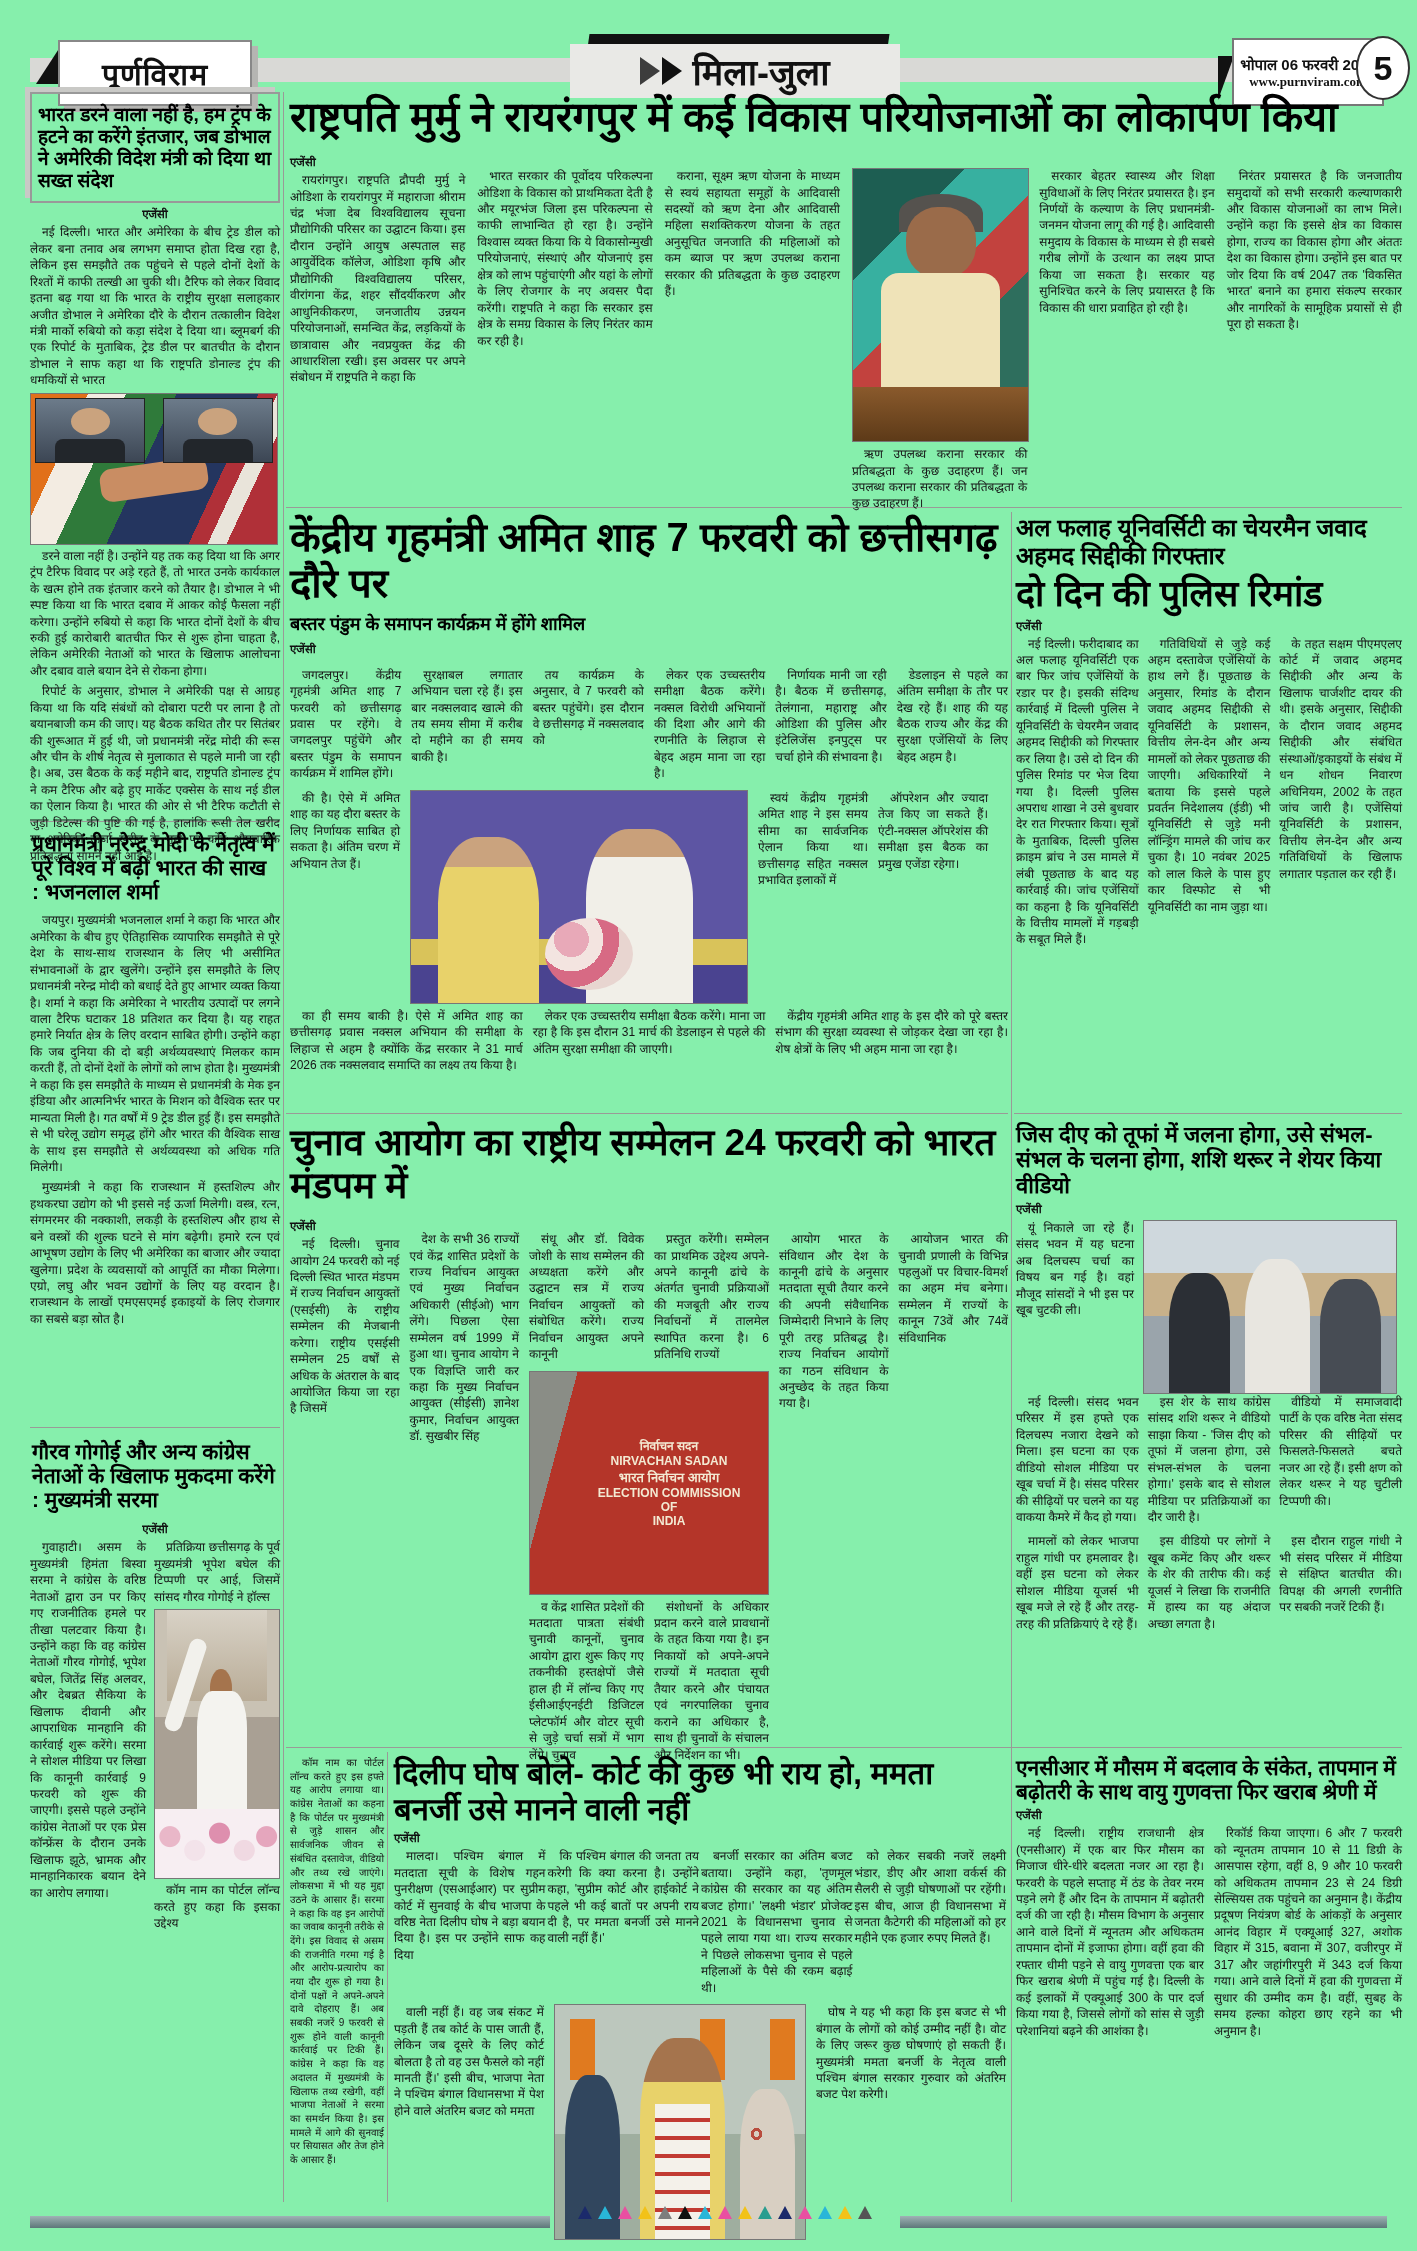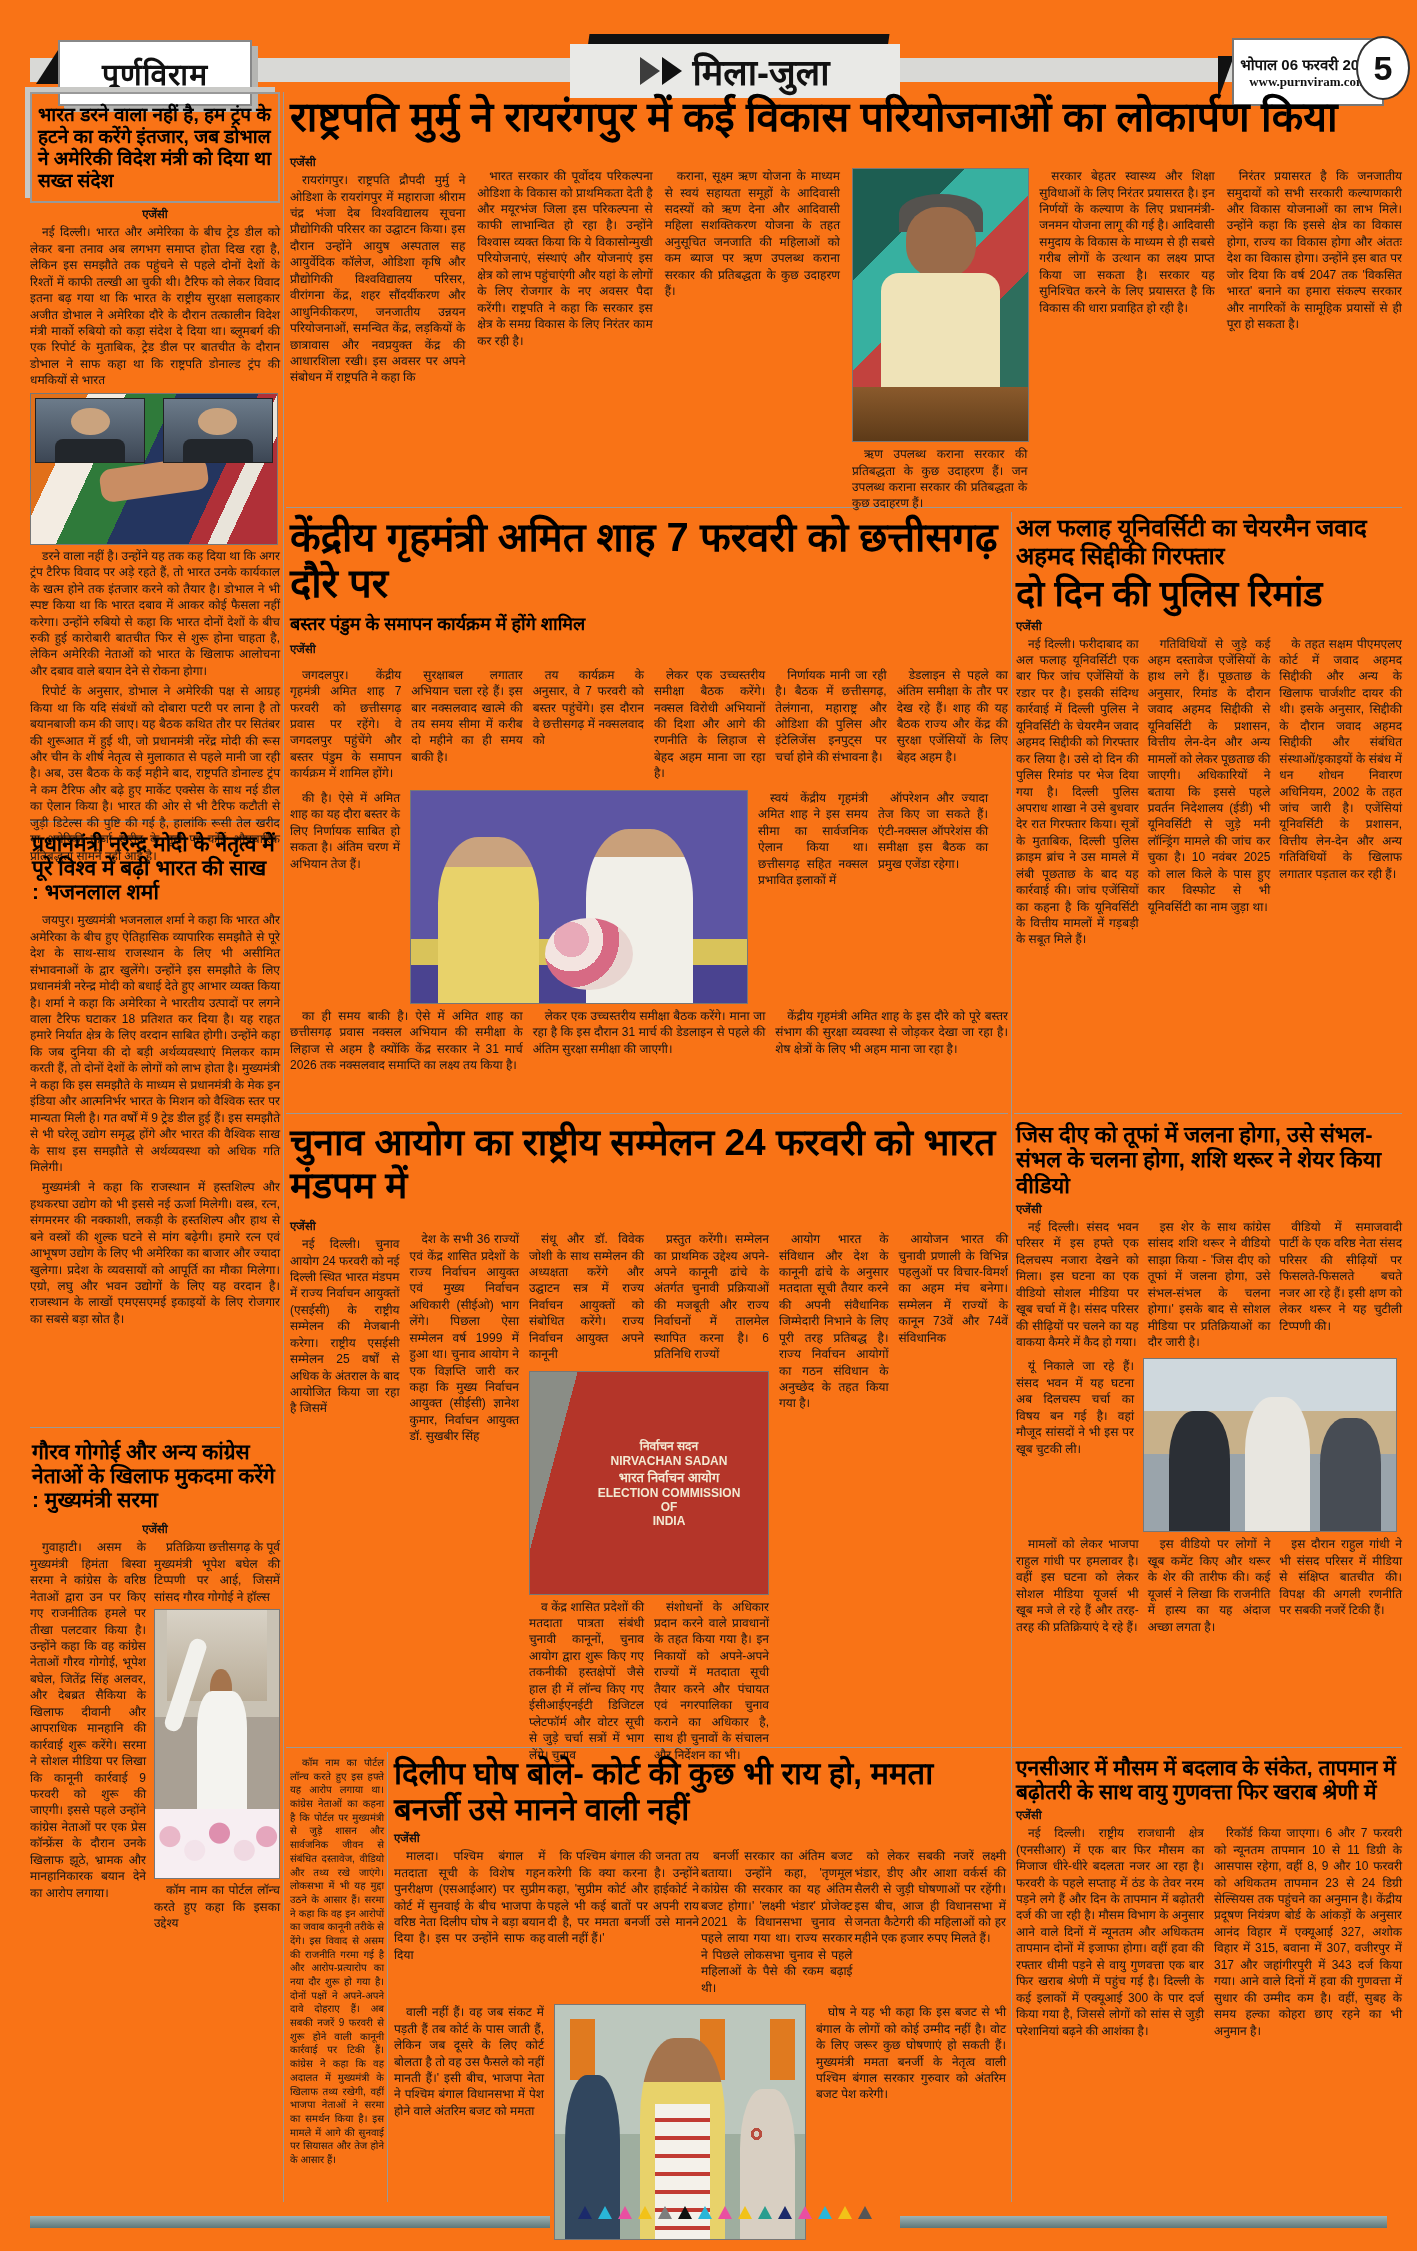--- a/index.html
+++ b/index.html
@@ -1,16 +1,16 @@
 <!DOCTYPE html>
 <html><head>
 <meta charset="utf-8">
 <style>
   html,body{margin:0;padding:0;background:#e8e8e4;}
-  .page{position:relative;width:1417px;height:2251px;background:#f97316;margin:0 auto;
+  .page{position:relative;width:1417px;height:2251px;background:#86efac;margin:0 auto;
         font-family:"Liberation Sans","DejaVu Sans",sans-serif;color:#111;overflow:hidden;}
   
   .hdr-bar{position:absolute;left:30px;top:58px;width:1357px;height:24px;background:#d9d9d6;}
   .masthead{position:absolute;left:58px;top:40px;width:190px;height:62px;background:#fff;
             border:2px solid #888;box-shadow:6px 6px 0 #b5b5b2;display:flex;align-items:center;justify-content:center;
             font-weight:bold;font-size:30px;letter-spacing:1px;}
   .mast-tri{position:absolute;left:36px;top:44px;width:0;height:0;border-bottom:40px solid #111;border-left:26px solid transparent;}
   .section-ribbon{position:absolute;left:585px;top:34px;width:300px;height:64px;background:#111;
                   transform:skewX(-8deg);}
   .section-box{position:absolute;left:570px;top:44px;width:330px;height:54px;background:#e9e9e6;
@@ -312,40 +312,40 @@
         </div>
       <div class="bt" style="flex:1;padding-top:16px;">
           <p>आयोजन भारत की चुनावी प्रणाली के विभिन्न पहलुओं पर विचार-विमर्श का अहम मंच बनेगा। सम्मेलन में राज्यों के कानून 73वें और 74वें संविधानिक</p>
         </div>
     </div>
   </div>
 
   <div class="article" style="left:1016px;top:1122px;width:386px;height:618px;">
     <div class="hl" style="font-size:22px;">जिस दीए को तूफां में जलना होगा, उसे संभल-संभल के चलना होगा, शशि थरूर ने शेयर किया वीडियो</div>
     <div class="byline" style="text-align:left;">एजेंसी</div>
-    <div style="display:flex;gap:9px;">
-      <div class="bt" style="flex:1;">
-          <p>नई दिल्ली। संसद भवन परिसर में इस हफ्ते एक दिलचस्प नजारा देखने को मिला। इस घटना का एक वीडियो सोशल मीडिया पर खूब चर्चा में है। संसद परिसर की सीढ़ियों पर चलने का यह वाकया कैमरे में कैद हो गया।</p>
-        </div>
-      <div class="bt" style="flex:1;">
-          <p>इस शेर के साथ कांग्रेस सांसद शशि थरूर ने वीडियो साझा किया - 'जिस दीए को तूफां में जलना होगा, उसे संभल-संभल के चलना होगा।' इसके बाद से सोशल मीडिया पर प्रतिक्रियाओं का दौर जारी है।</p>
-        </div>
-      <div class="bt" style="flex:1;">
-          <p>वीडियो में समाजवादी पार्टी के एक वरिष्ठ नेता संसद परिसर की सीढ़ियों पर फिसलते-फिसलते बचते नजर आ रहे हैं। इसी क्षण को लेकर थरूर ने यह चुटीली टिप्पणी की।</p>
-        </div>
-    </div>
     <div style="display:flex;gap:9px;margin-top:4px;">
       <div class="bt" style="width:118px;">
           <p>यूं निकाले जा रहे हैं। संसद भवन में यह घटना अब दिलचस्प चर्चा का विषय बन गई है। वहां मौजूद सांसदों ने भी इस पर खूब चुटकी ली।</p>
         </div>
       <div class="photo ph-tharoor" style="width:252px;height:172px;">
         <span class="p1"></span>
         <span class="p2"></span>
         <span class="p3"></span>
       </div>
+    </div>
+    <div style="display:flex;gap:9px;">
+      <div class="bt" style="flex:1;">
+          <p>नई दिल्ली। संसद भवन परिसर में इस हफ्ते एक दिलचस्प नजारा देखने को मिला। इस घटना का एक वीडियो सोशल मीडिया पर खूब चर्चा में है। संसद परिसर की सीढ़ियों पर चलने का यह वाकया कैमरे में कैद हो गया।</p>
+        </div>
+      <div class="bt" style="flex:1;">
+          <p>इस शेर के साथ कांग्रेस सांसद शशि थरूर ने वीडियो साझा किया - 'जिस दीए को तूफां में जलना होगा, उसे संभल-संभल के चलना होगा।' इसके बाद से सोशल मीडिया पर प्रतिक्रियाओं का दौर जारी है।</p>
+        </div>
+      <div class="bt" style="flex:1;">
+          <p>वीडियो में समाजवादी पार्टी के एक वरिष्ठ नेता संसद परिसर की सीढ़ियों पर फिसलते-फिसलते बचते नजर आ रहे हैं। इसी क्षण को लेकर थरूर ने यह चुटीली टिप्पणी की।</p>
+        </div>
     </div>
     <div style="display:flex;gap:9px;margin-top:4px;">
       <div class="bt" style="flex:1;">
           <p>मामलों को लेकर भाजपा राहुल गांधी पर हमलावर है। वहीं इस घटना को लेकर सोशल मीडिया यूजर्स भी खूब मजे ले रहे हैं और तरह-तरह की प्रतिक्रियाएं दे रहे हैं।</p>
         </div>
       <div class="bt" style="flex:1;">
           <p>इस वीडियो पर लोगों ने खूब कमेंट किए और थरूर के शेर की तारीफ की। कई यूजर्स ने लिखा कि राजनीति में हास्य का यह अंदाज अच्छा लगता है।</p>
         </div>
       <div class="bt" style="flex:1;">
           <p>इस दौरान राहुल गांधी ने भी संसद परिसर में मीडिया से संक्षिप्त बातचीत की। विपक्ष की अगली रणनीति पर सबकी नजरें टिकी हैं।</p>

